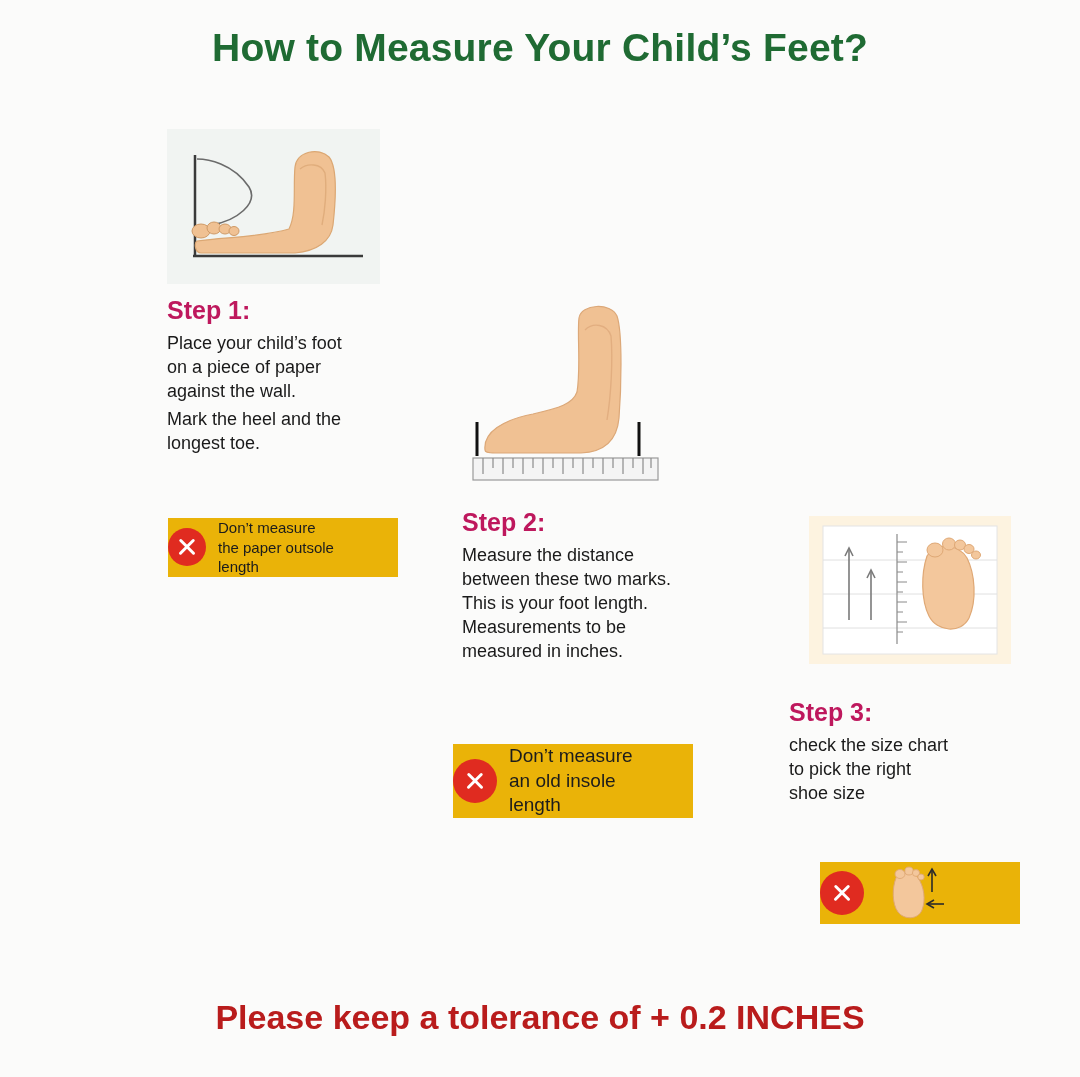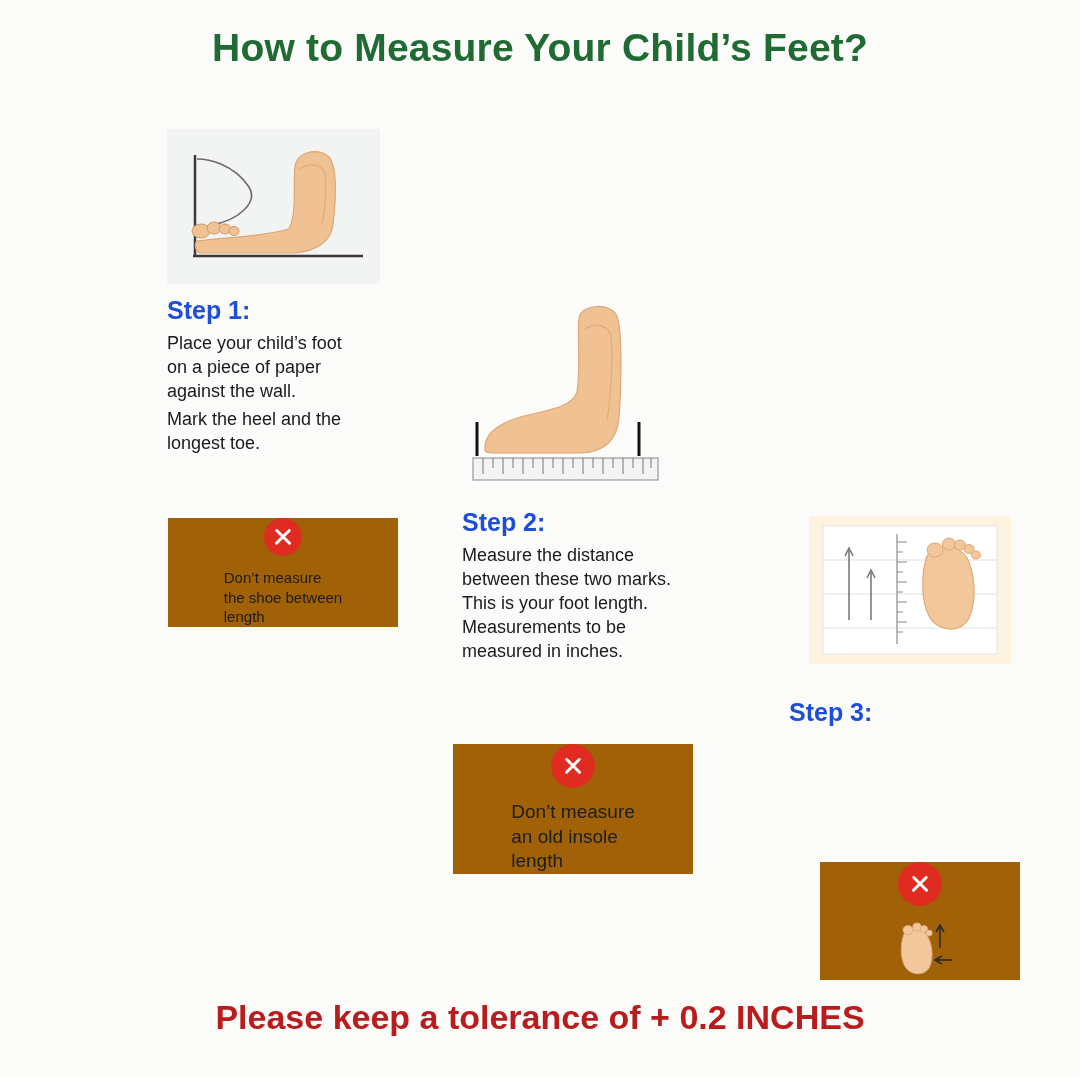--- a/index.html
+++ b/index.html
@@ -33,21 +33,21 @@
     font-size: 39px;
     font-weight: bold;
     color: #1f6b33;
     letter-spacing: 0.2px;
   }
 
   
   .step-heading {
     font-size: 25px;
     font-weight: bold;
-    color: #1d4ed8;
+    color: #be185d;
     margin: 0 0 6px 0;
   }
   .step-body {
     font-size: 18px;
     line-height: 1.34;
     color: #1a1a1a;
   }
   .step-body p {
     margin: 0;
   }
@@ -98,22 +98,21 @@
     height: 148px;
     background: #fdf6e5;
   }
 
   
   .warning {
     position: absolute;
     display: flex;
     align-items: center;
     gap: 12px;
-    background: #a16207;
-    flex-direction: column;
+    background: #eab308;
   }
   .warning .x-circle {
     flex: 0 0 auto;
     width: 40px;
     height: 40px;
     border-radius: 50%;
     background: #e02b20;
     position: relative;
   }
   .warning .x-circle::before,
@@ -197,21 +196,21 @@
       <p>against the wall.</p>
       <p style="margin-top:4px;">Mark the heel and the</p>
       <p>longest toe.</p>
     </div>
   </div>
 
   <div class="warning" id="warn1">
     <div class="x-circle"></div>
     <div class="w-text">
       <div>Don’t measure</div>
-      <div>the shoe between</div>
+      <div>the paper outsole</div>
       <div>length</div>
     </div>
   </div>
 
   <div id="step2-image">
     <svg width="230" height="185" viewBox="0 0 230 185">
 
       <path d="M30 150 C 28 132, 48 120, 78 114 C 104 108, 118 104, 122 92 C 126 68, 122 34, 124 18 C 126 4, 156 2, 162 16 C 168 34, 166 92, 164 118 C 162 140, 150 152, 126 153 L 40 153 C 32 153, 30 152, 30 150 Z" fill="#f0c193" stroke="#dca878" stroke-width="1.2"></path>
       <path d="M130 30 C 138 22, 152 24, 156 36 C 158 60, 156 96, 152 120" fill="none" stroke="#e2ae80" stroke-width="1.4"></path>
 
@@ -301,20 +300,25 @@
         <ellipse cx="140" cy="28" rx="6.5" ry="6"></ellipse>
         <ellipse cx="151" cy="29" rx="5.5" ry="5"></ellipse>
         <ellipse cx="160" cy="33" rx="5" ry="4.5"></ellipse>
         <ellipse cx="167" cy="39" rx="4.5" ry="4"></ellipse>
       </g>
     </svg>
   </div>
 
   <div id="step3">
     <div class="step-heading">Step 3:</div>
+    <div class="step-body">
+      <p>check the size chart</p>
+      <p>to pick the right</p>
+      <p>shoe size</p>
+    </div>
   </div>
 
   <div class="warning" id="warn3">
     <div class="x-circle"></div>
     <div>
       <svg width="72" height="62" viewBox="0 0 72 62">
         <path d="M20 16 C 16 26, 16 42, 22 50 C 28 58, 42 58, 46 48 C 50 38, 48 24, 42 16 C 36 8, 24 8, 20 16 Z" fill="#f3c79c" stroke="#dfa875" stroke-width="1"></path>
         <g fill="#f3c79c" stroke="#dfa875" stroke-width="0.9">
           <ellipse cx="24" cy="12" rx="5" ry="4.5"></ellipse>
           <ellipse cx="33" cy="9" rx="4.2" ry="4"></ellipse>

